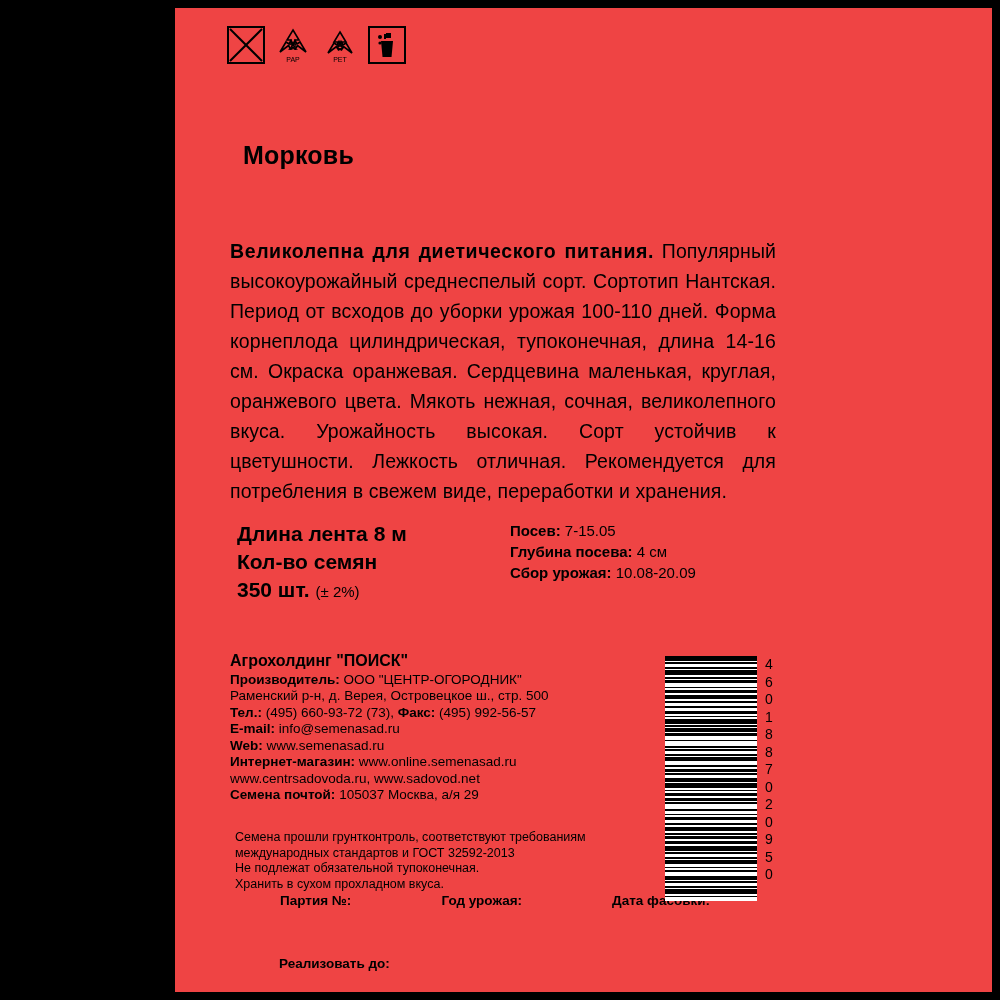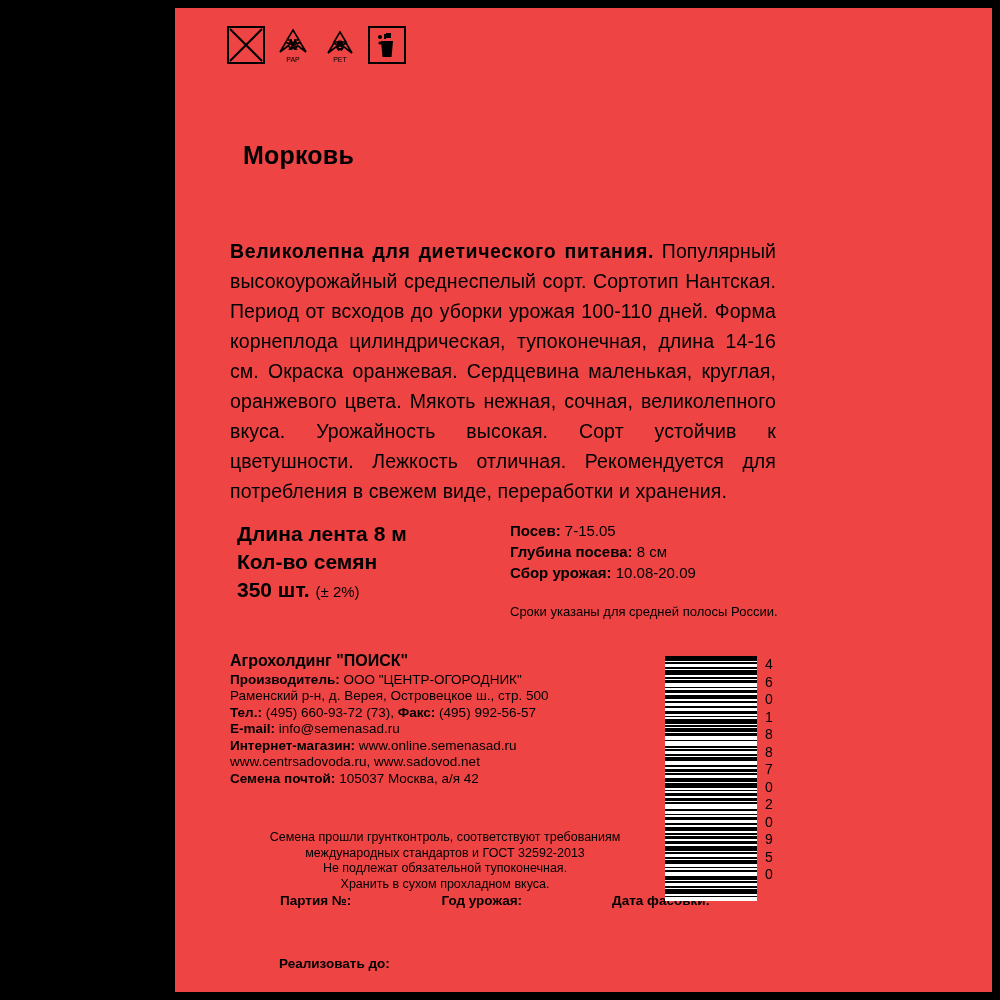--- a/index.html
+++ b/index.html
@@ -121,21 +121,20 @@
   .company b { font-weight: bold; }
 
   
   .cert {
     position: absolute;
     left: 60px;
     top: 822px;
     width: 420px;
     font-size: 12.5px;
     line-height: 15.5px;
-    text-align: center;
   }
 
   
   .fields {
     position: absolute;
     left: 105px;
     top: 885px;
     width: 430px;
     display: flex;
     justify-content: space-between;
@@ -235,34 +234,34 @@
     <div>Длина лента 8 м</div>
     <div>Кол-во семян</div>
     <div>
       <span>350 шт.</span>
       <span class="small">(± 2%)</span>
     </div>
   </div>
 
   <div class="spec-right">
     <div><b>Посев:</b> <span>7-15.05</span></div>
-    <div><b>Глубина посева:</b> <span>8 см</span></div>
+    <div><b>Глубина посева:</b> <span>4 см</span></div>
     <div><b>Сбор урожая:</b> <span>10.08-20.09</span></div>
   </div>
-  <div class="spec-note">Сроки указаны для средней полосы России.</div>
 
   <div class="company">
     <div class="head">Агрохолдинг "ПОИСК"</div>
     <div><b>Производитель:</b><span> ООО "ЦЕНТР-ОГОРОДНИК"</span></div>
     <div>Раменский р-н, д. Верея, Островецкое ш., стр. 500</div>
     <div><b>Тел.:</b><span> (495) 660-93-72 (73), </span><b>Факс:</b><span> (495) 992-56-57</span></div>
     <div><b>E-mail:</b><span> info@semenasad.ru</span></div>
+    <div><b>Web:</b><span> www.semenasad.ru</span></div>
     <div><b>Интернет-магазин:</b><span> www.online.semenasad.ru</span></div>
     <div>www.centrsadovoda.ru, www.sadovod.net</div>
-    <div><b>Семена почтой:</b><span> 105037 Москва, а/я 42</span></div>
+    <div><b>Семена почтой:</b><span> 105037 Москва, а/я 29</span></div>
   </div>
 
   <div class="cert">
     <div>Семена прошли грунтконтроль, соответствуют требованиям</div>
     <div>международных стандартов и ГОСТ 32592-2013</div>
     <div>Не подлежат обязательной тупоконечная.</div>
     <div>Хранить в сухом прохладном вкуса.</div>
   </div>
 
   <div class="fields">

